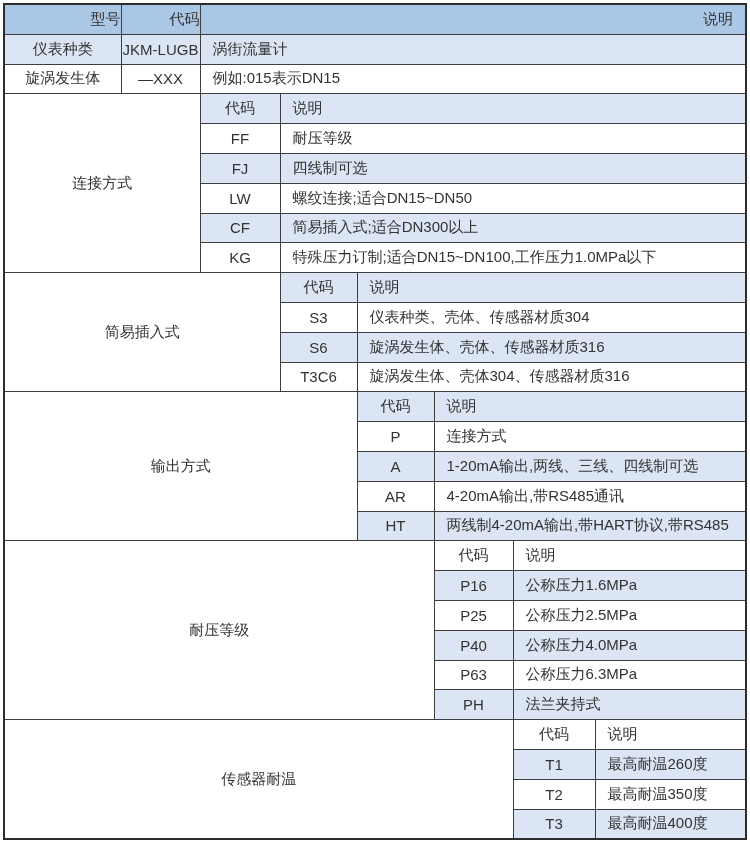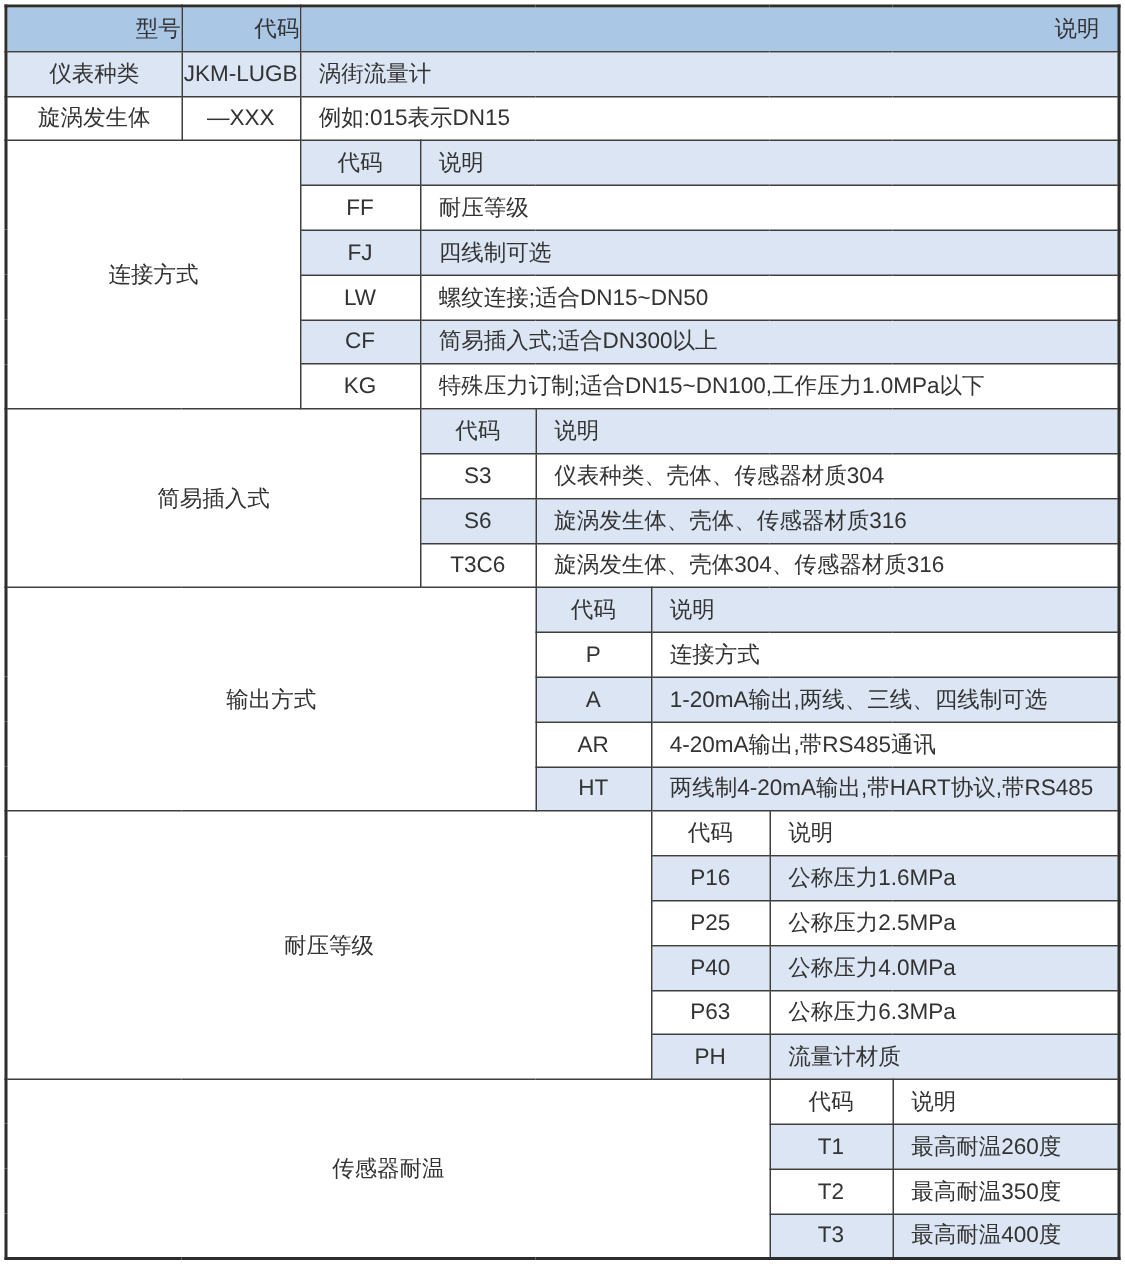--- a/index.html
+++ b/index.html
@@ -158,21 +158,21 @@
   <tr class="b">
     <td class="code">P40</td>
     <td class="desc" colspan="2">公称压力4.0MPa</td>
   </tr>
   <tr>
     <td class="code">P63</td>
     <td class="desc" colspan="2">公称压力6.3MPa</td>
   </tr>
   <tr class="b">
     <td class="code">PH</td>
-    <td class="desc" colspan="2">流量计材质</td>
+    <td class="desc" colspan="2">法兰夹持式</td>
   </tr>
 
   <tr>
     <td class="sec" colspan="6" rowspan="4">传感器耐温</td>
     <td class="code">代码</td>
     <td class="desc">说明</td>
   </tr>
   <tr class="b">
     <td class="code">T1</td>
     <td class="desc">最高耐温260度</td>

